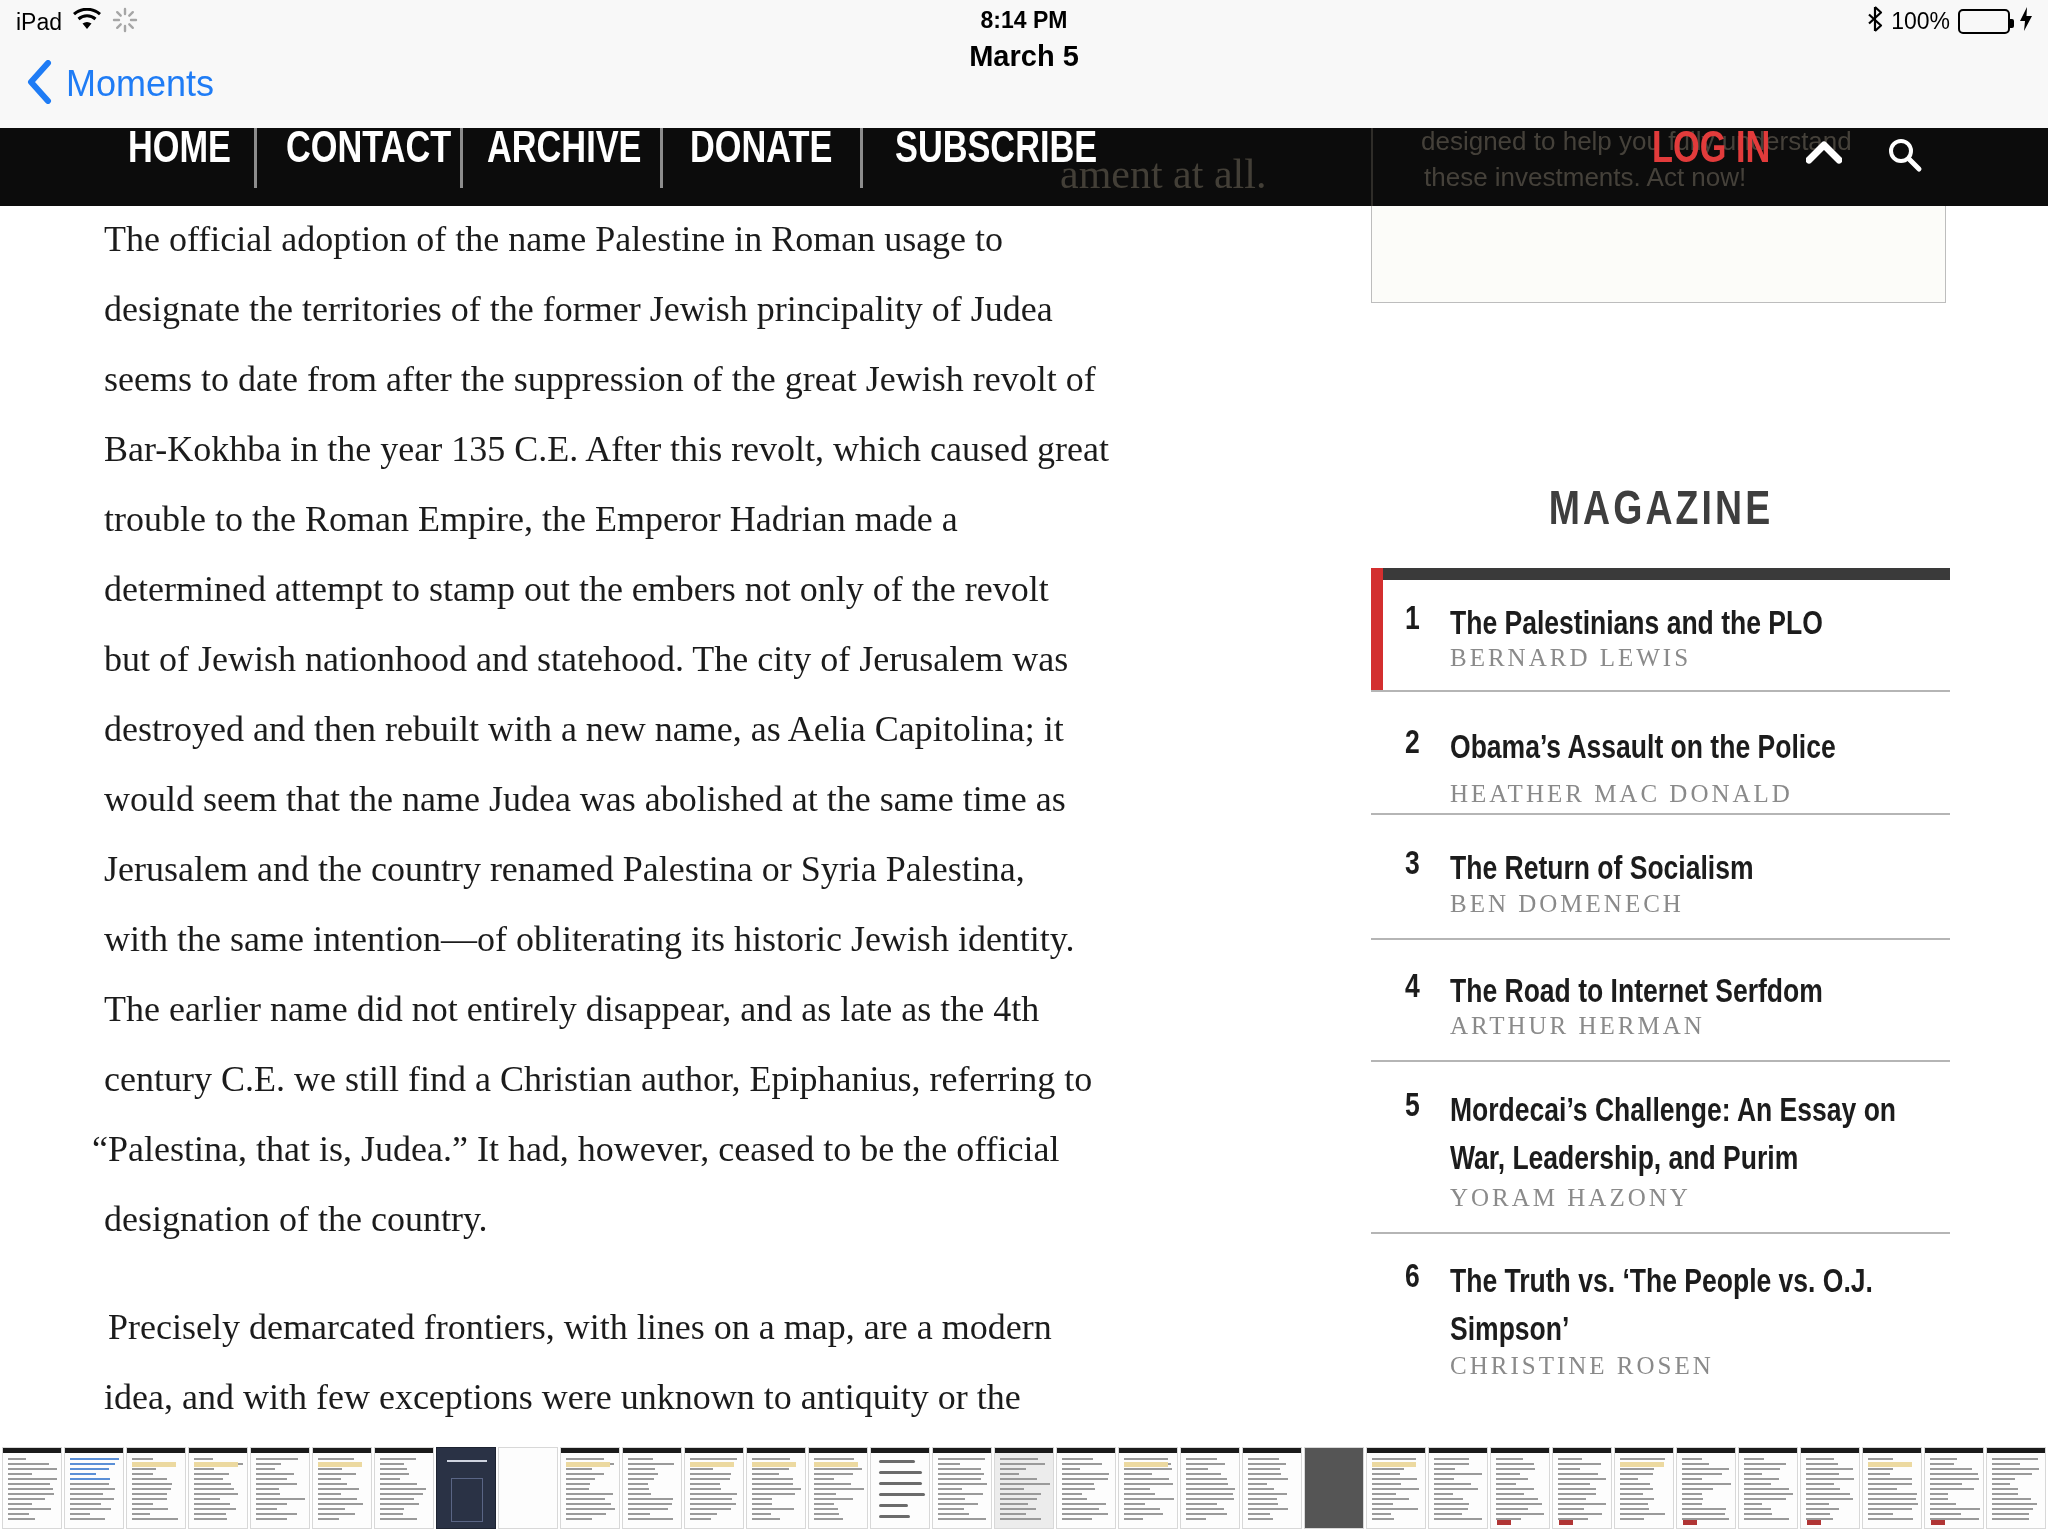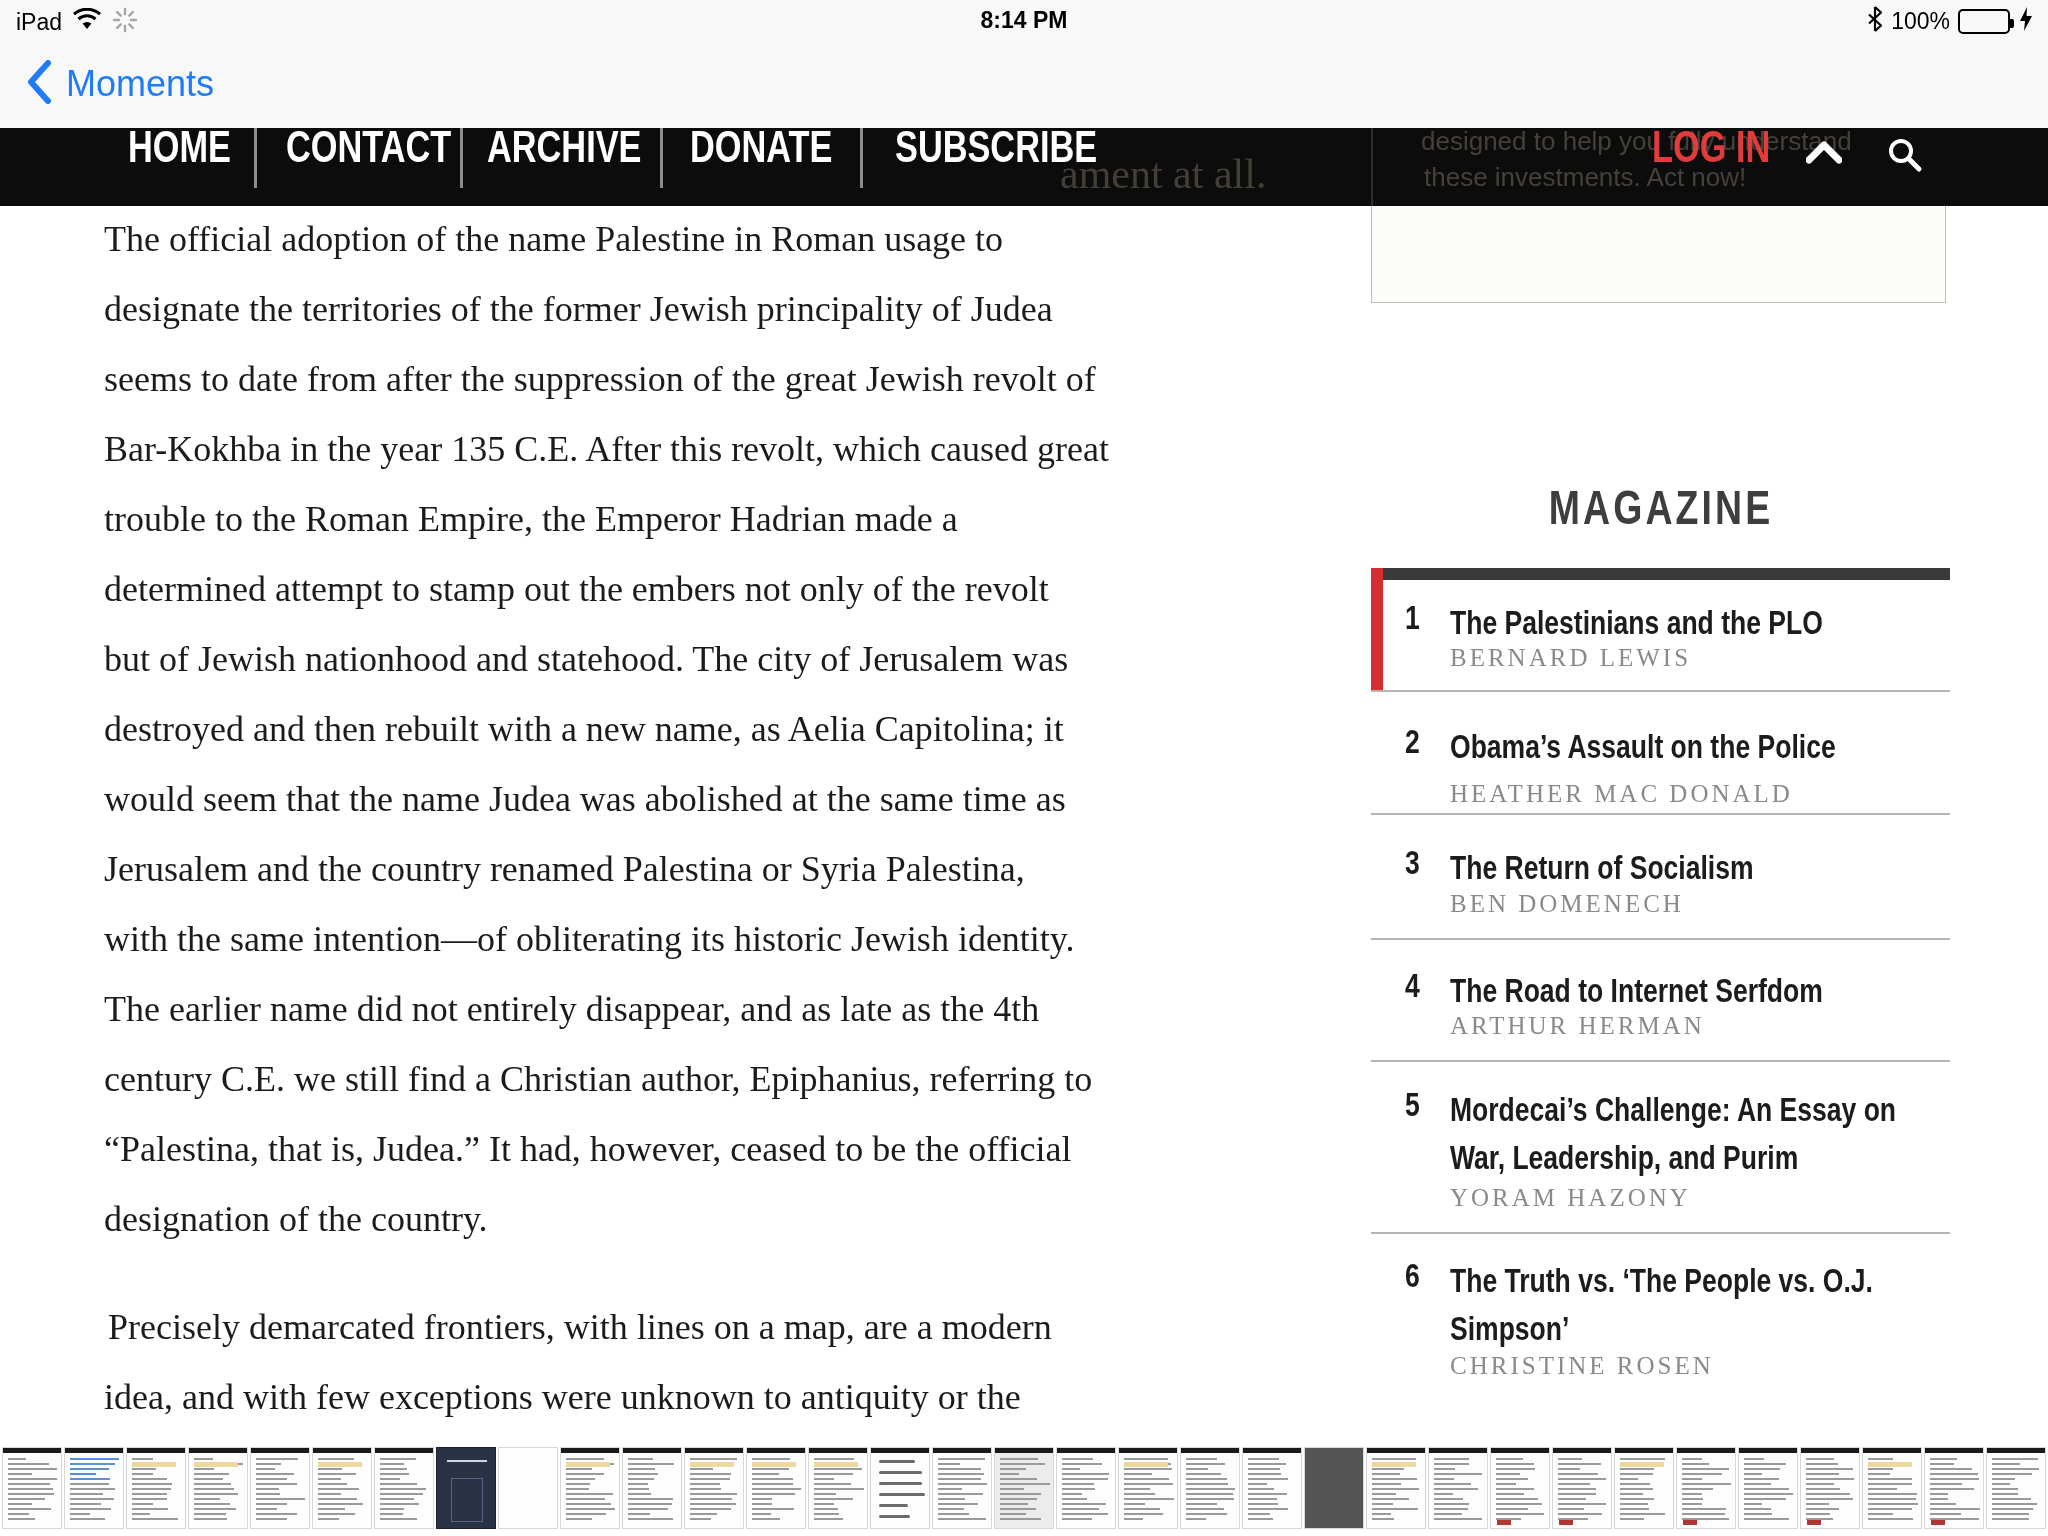--- a/index.html
+++ b/index.html
@@ -140,38 +140,39 @@
   <div class="photos-toolbar">
     <div class="back-btn">
       <span>
         <svg width="26" height="44" viewBox="0 0 26 44">
           <path d="M22 3 L5 22 L22 41" fill="none" stroke="#1f7cf5" stroke-width="6" stroke-linecap="round" stroke-linejoin="round"></path>
         </svg>
       </span>
       <span class="back-label">Moments</span>
     </div>
     <div class="tb-center">
+      <div class="tb-title">March 5</div>
     </div>
   </div>
 
   <div id="article">
       <div class="article-line" style="left: 104px; top: 218px;">The official adoption of the name Palestine in Roman usage to</div>
       <div class="article-line" style="left: 104px; top: 288px;">designate the territories of the former Jewish principality of Judea</div>
       <div class="article-line" style="left: 104px; top: 358px;">seems to date from after the suppression of the great Jewish revolt of</div>
       <div class="article-line" style="left: 104px; top: 428px;">Bar-Kokhba in the year 135 C.E. After this revolt, which caused great</div>
       <div class="article-line" style="left: 104px; top: 498px;">trouble to the Roman Empire, the Emperor Hadrian made a</div>
       <div class="article-line" style="left: 104px; top: 568px;">determined attempt to stamp out the embers not only of the revolt</div>
       <div class="article-line" style="left: 104px; top: 638px;">but of Jewish nationhood and statehood. The city of Jerusalem was</div>
       <div class="article-line" style="left: 104px; top: 708px;">destroyed and then rebuilt with a new name, as Aelia Capitolina; it</div>
       <div class="article-line" style="left: 104px; top: 778px;">would seem that the name Judea was abolished at the same time as</div>
       <div class="article-line" style="left: 104px; top: 848px;">Jerusalem and the country renamed Palestina or Syria Palestina,</div>
       <div class="article-line" style="left: 104px; top: 918px;">with the same intention—of obliterating its historic Jewish identity.</div>
       <div class="article-line" style="left: 104px; top: 988px;">The earlier name did not entirely disappear, and as late as the 4th</div>
       <div class="article-line" style="left: 104px; top: 1058px;">century C.E. we still find a Christian author, Epiphanius, referring to</div>
-      <div class="article-line" style="left: 104px; top: 1128px; text-align: right;">“Palestina, that is, Judea.” It had, however, ceased to be the official</div>
+      <div class="article-line" style="left: 92px; top: 1128px; text-align: right;">“Palestina, that is, Judea.” It had, however, ceased to be the official</div>
       <div class="article-line" style="left: 104px; top: 1198px;">designation of the country.</div>
       <div class="article-line" style="left: 108px; top: 1306px;">Precisely demarcated frontiers, with lines on a map, are a modern</div>
       <div class="article-line" style="left: 104px; top: 1376px;">idea, and with few exceptions were unknown to antiquity or the</div>
     </div>
 
   <div class="ad-box"></div>
   <div class="ad-link">Click Here to Download Your Guide!</div>
   <div class="ad-brand">Fisher Investments®</div>
 
   <div class="sb-heading" style="top:480px;">

